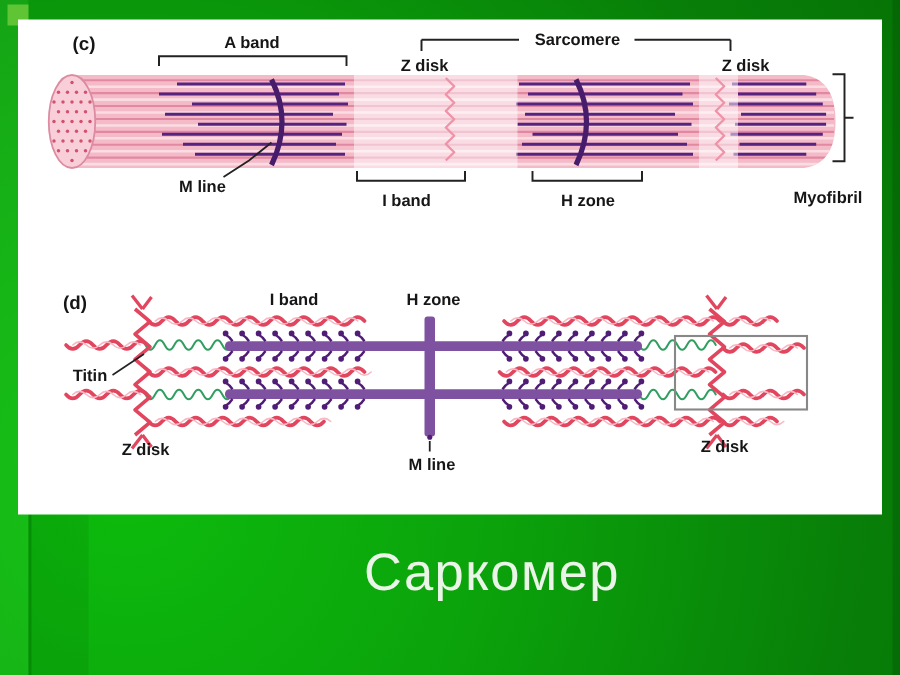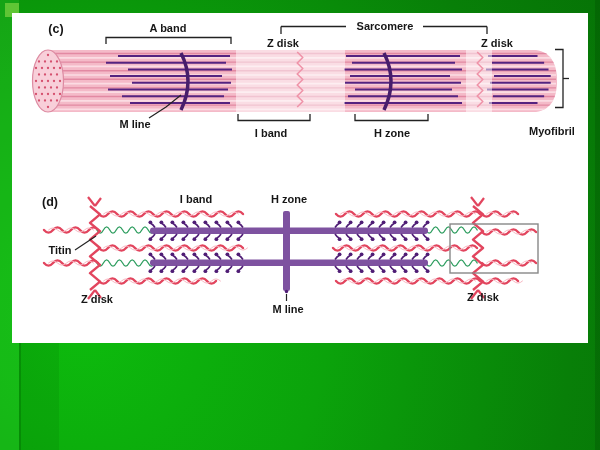--- a/index.html
+++ b/index.html
@@ -341,13 +341,14 @@
         <text class="lbl" x="196" y="203">I band</text>
         <text class="lbl" x="289" y="203">H zone</text>
         <text class="lbl" x="60" y="254">Titin</text>
         <text class="lbl" x="97" y="303">Z disk</text>
         <text class="lbl" x="288" y="313">M line</text>
         <text class="lbl" x="483" y="301">Z disk</text>
       </g>
     </svg>
   </div>
 
+  <div class="caption" style="color: rgb(235, 245, 231);">Саркомер</div>
 </div>
 
 </body></html>

